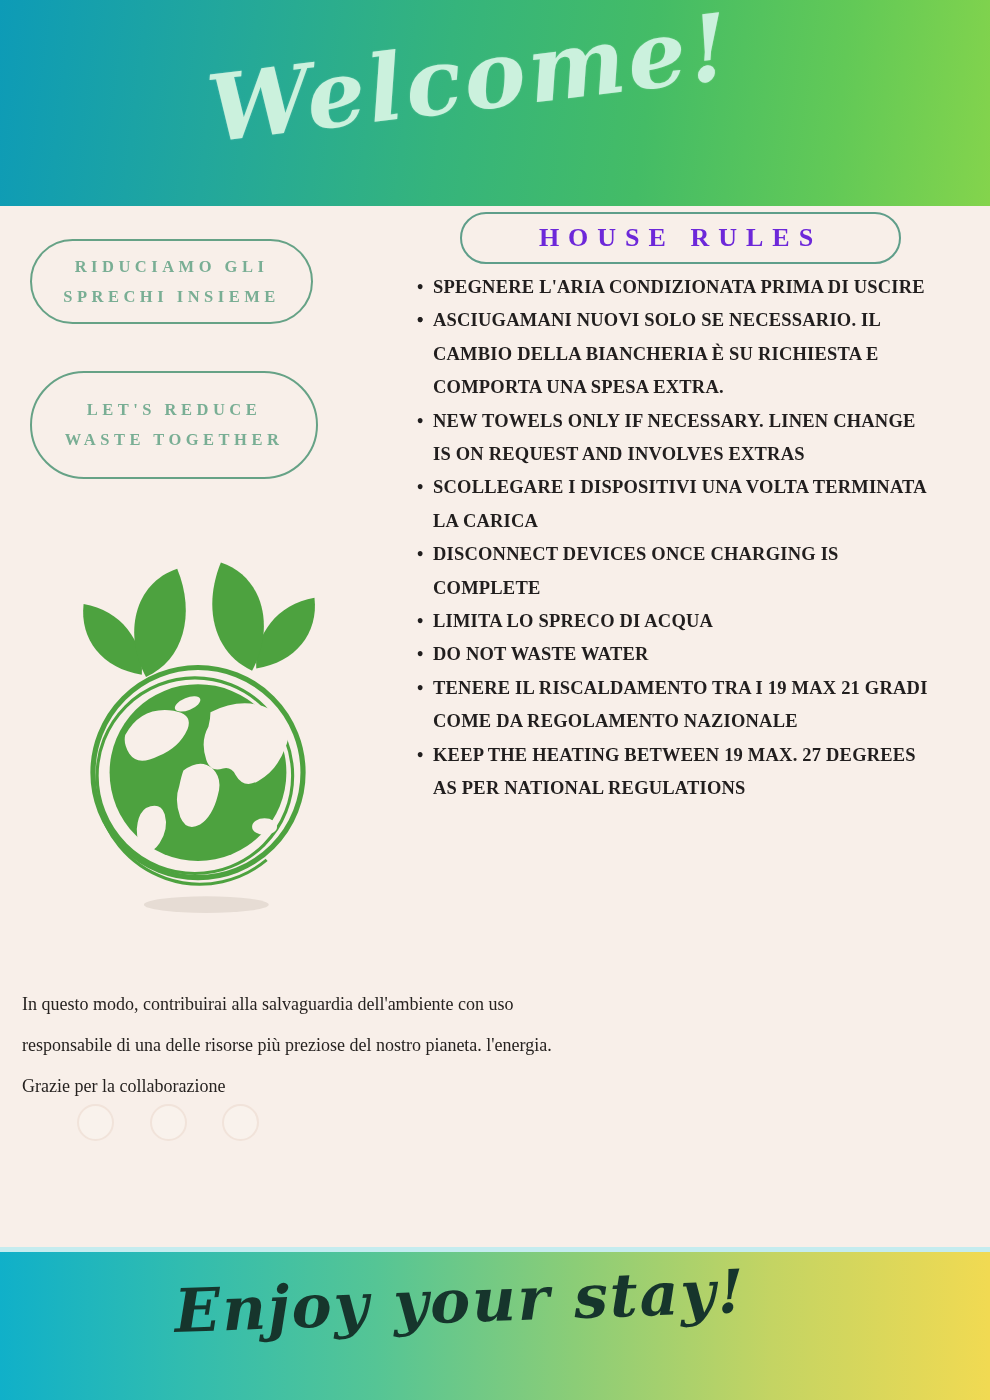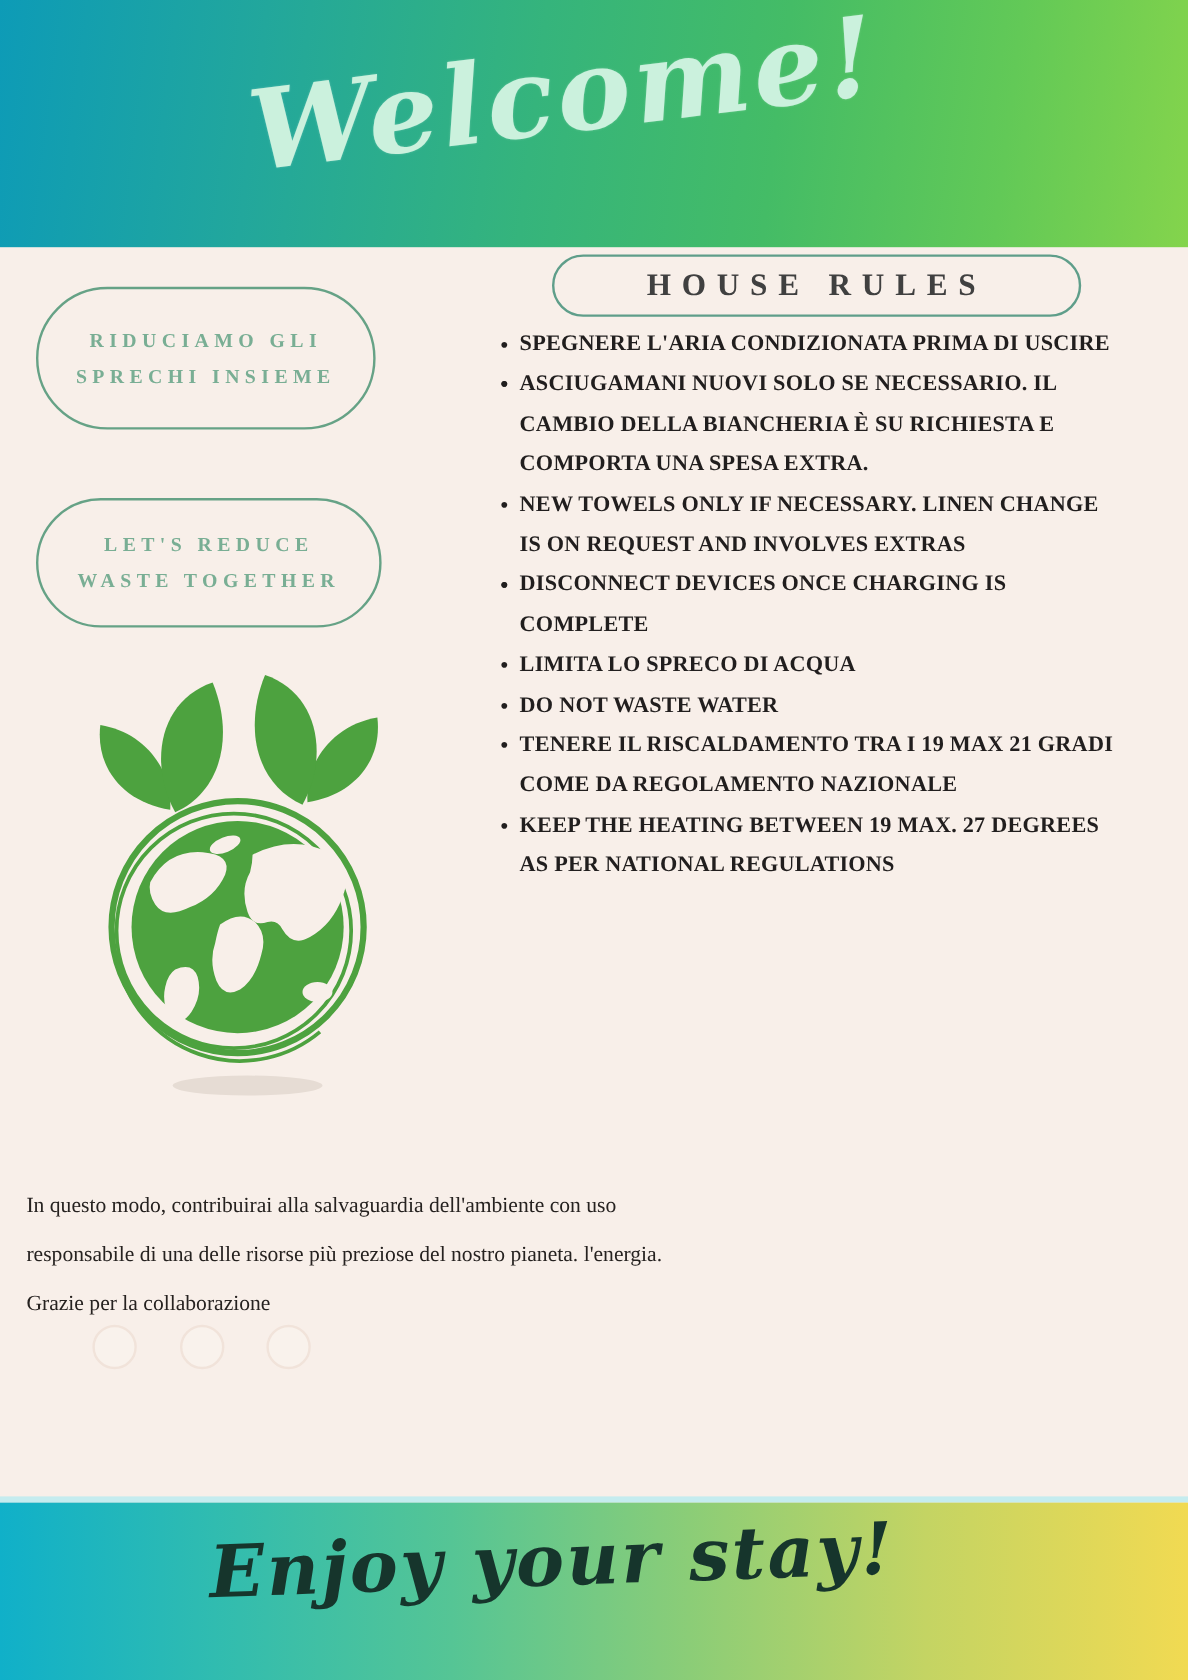--- a/index.html
+++ b/index.html
@@ -22,29 +22,29 @@
     text-shadow:0 0 2px rgba(255,255,255,0.25);
   }
 
   
   .eco-badge {
     position:absolute; border:2px solid #66a286; border-radius:60px;
     display:flex; align-items:center; justify-content:center; text-align:center;
     color:#79ae94; font-weight:700; font-size:16.5px; letter-spacing:4.5px;
     line-height:30px; padding:0 26px;
   }
-  .badge-it { left:30px; top:239px; width:283px; height:119px; }
-  .badge-en { left:30px; top:371px; width:288px; height:108px;margin-top:44px; }
+  .badge-it { left:30px; top:239px; width:283px; height:85px; }
+  .badge-en { left:30px; top:371px; width:288px; height:108px; }
 
   
   .house-rules-pill {
     position:absolute; left:460px; top:212px; width:441px; height:52px;
     border:2px solid #5f9e8a; border-radius:27px;
     display:flex; align-items:center; justify-content:center;
-    color:#404040; font-weight:700; font-size:26px; letter-spacing:9px;
+    color:#6d28d9; font-weight:700; font-size:26px; letter-spacing:9px;
   }
   .rules-list {
     position:absolute; left:416px; top:271px; width:560px; list-style:none;
   }
   .rules-list li {
     position:relative; padding-left:17px;
     font-weight:700; font-size:18.5px; line-height:33.4px;
     color:#211e1e; letter-spacing:0.2px;
   }
   .rules-list .bullet {
@@ -119,20 +119,22 @@
       </li>
 
       <li>
         <span class="bullet">•</span>
         <span class="rule-text">NEW TOWELS ONLY IF NECESSARY. LINEN CHANGE
 IS ON REQUEST AND INVOLVES EXTRAS</span>
       </li>
 
       <li>
         <span class="bullet">•</span>
+        <span class="rule-text">SCOLLEGARE I DISPOSITIVI UNA VOLTA TERMINATA
+LA CARICA</span>
       </li>
 
       <li>
         <span class="bullet">•</span>
         <span class="rule-text">DISCONNECT DEVICES ONCE  CHARGING IS
 COMPLETE</span>
       </li>
 
       <li>
         <span class="bullet">•</span>

